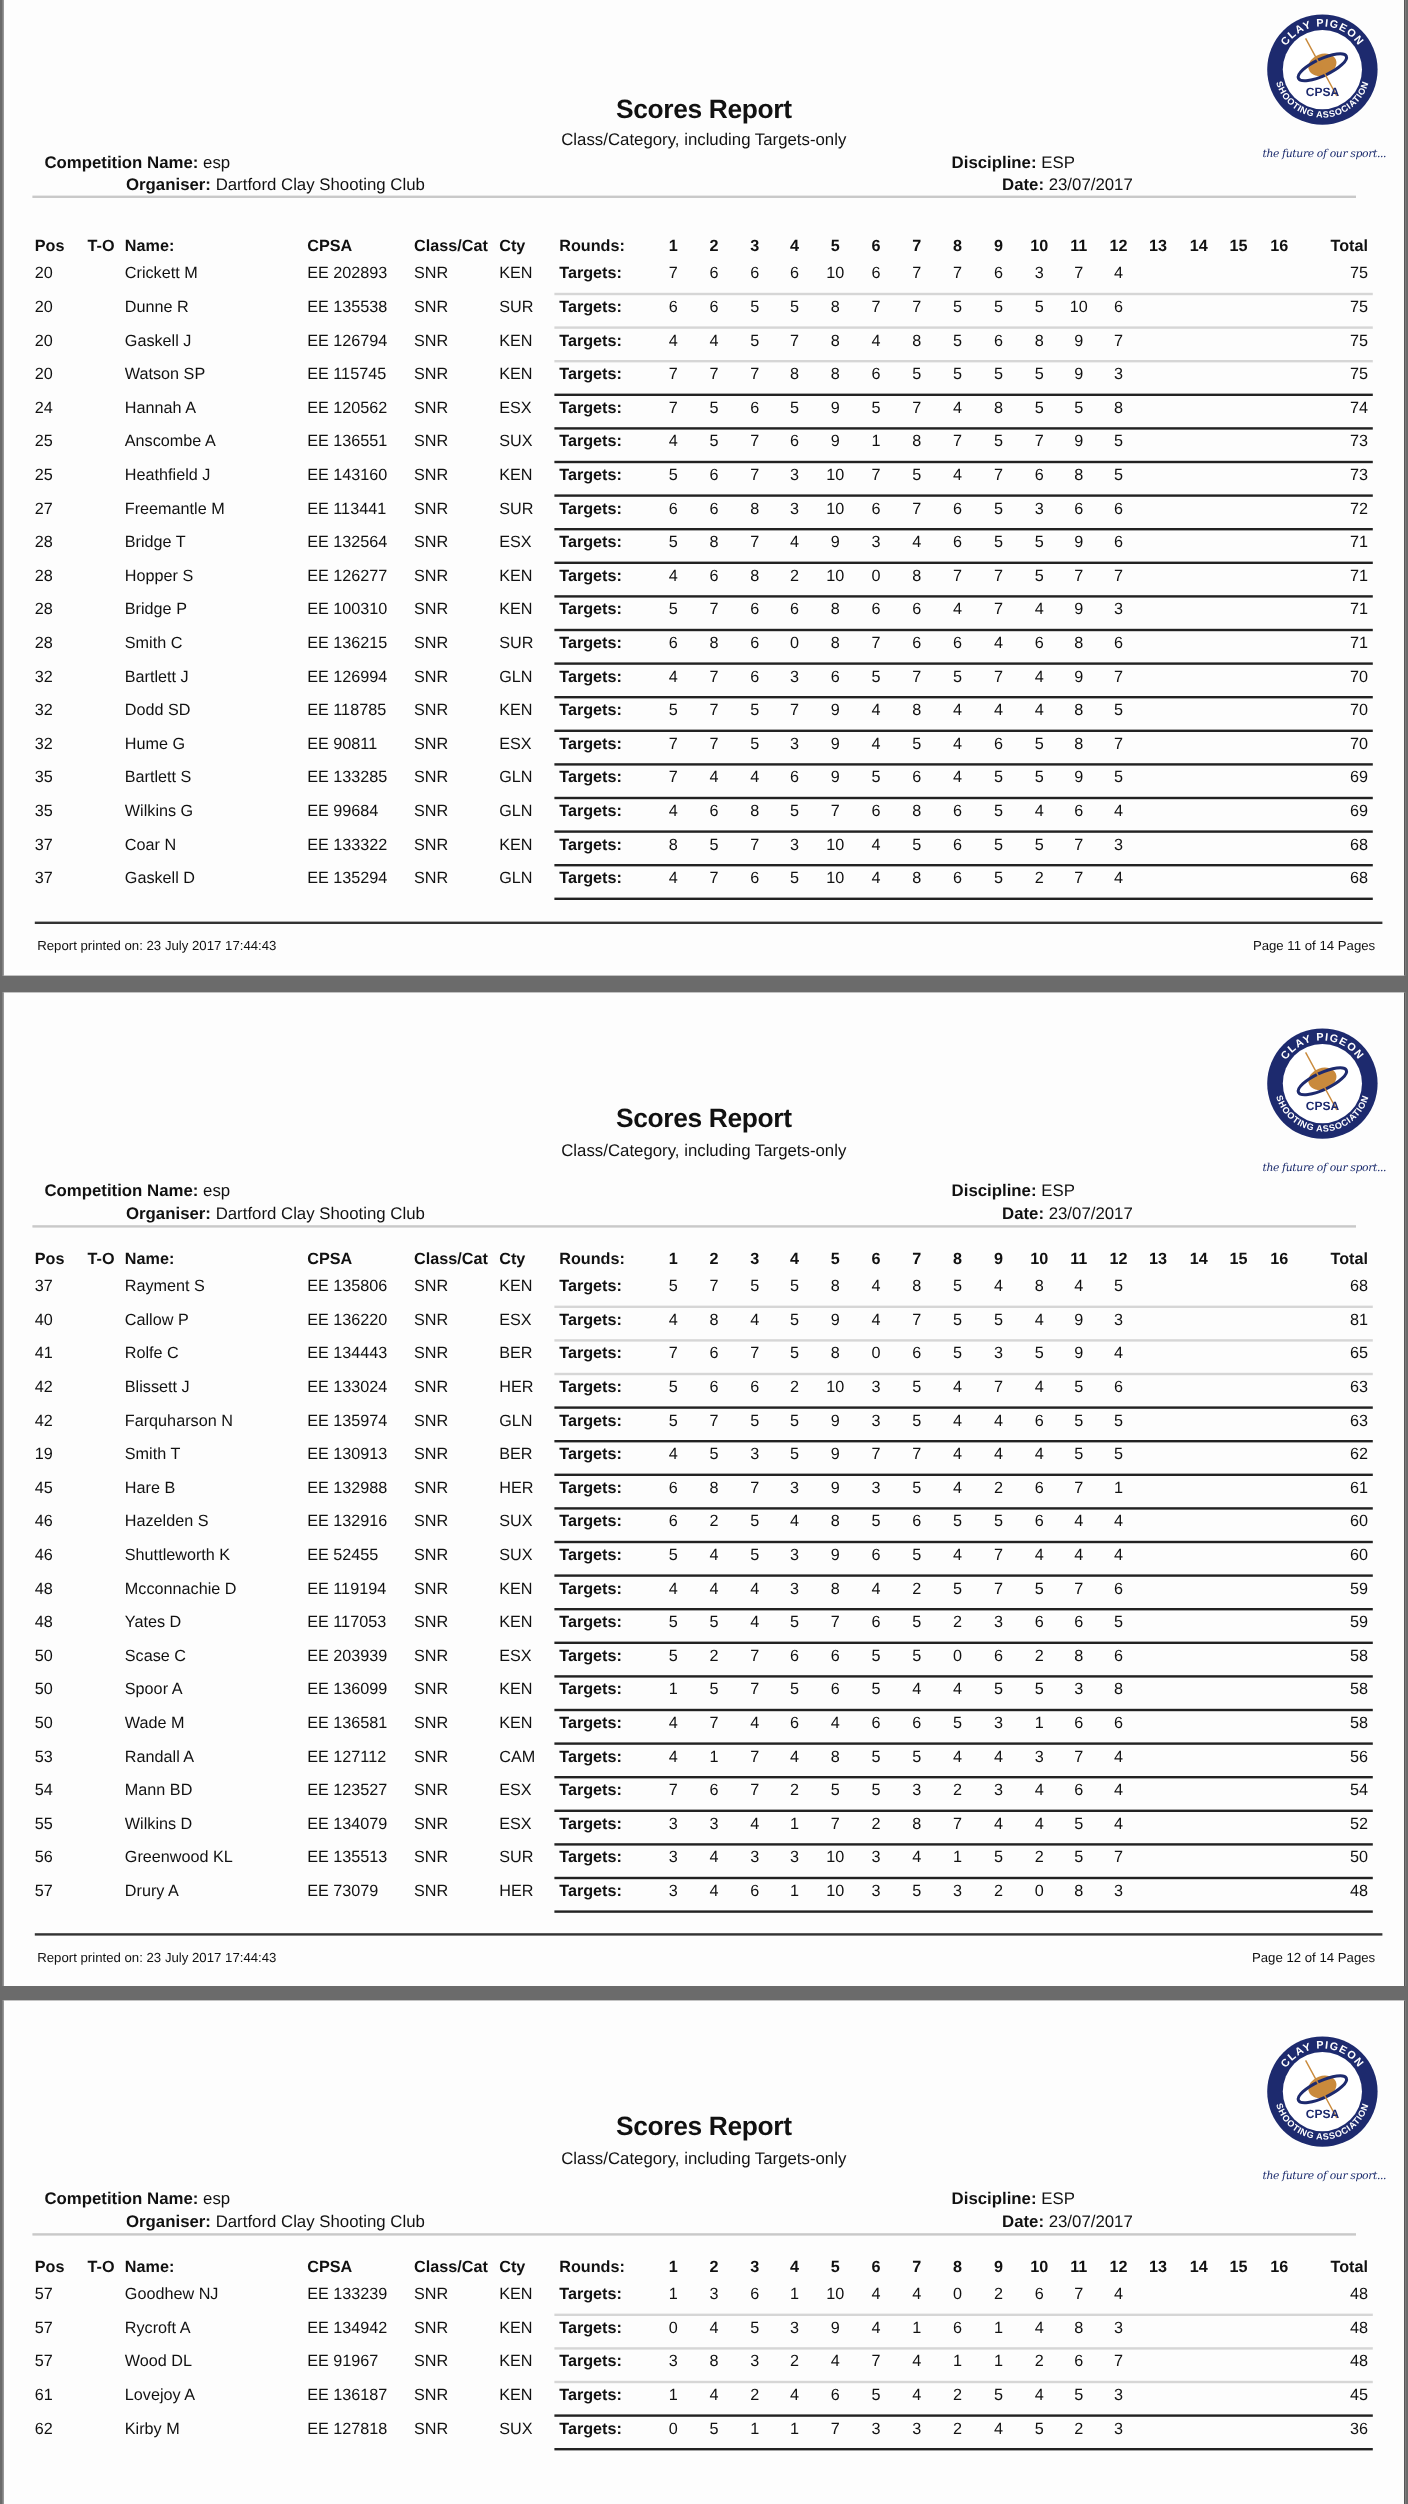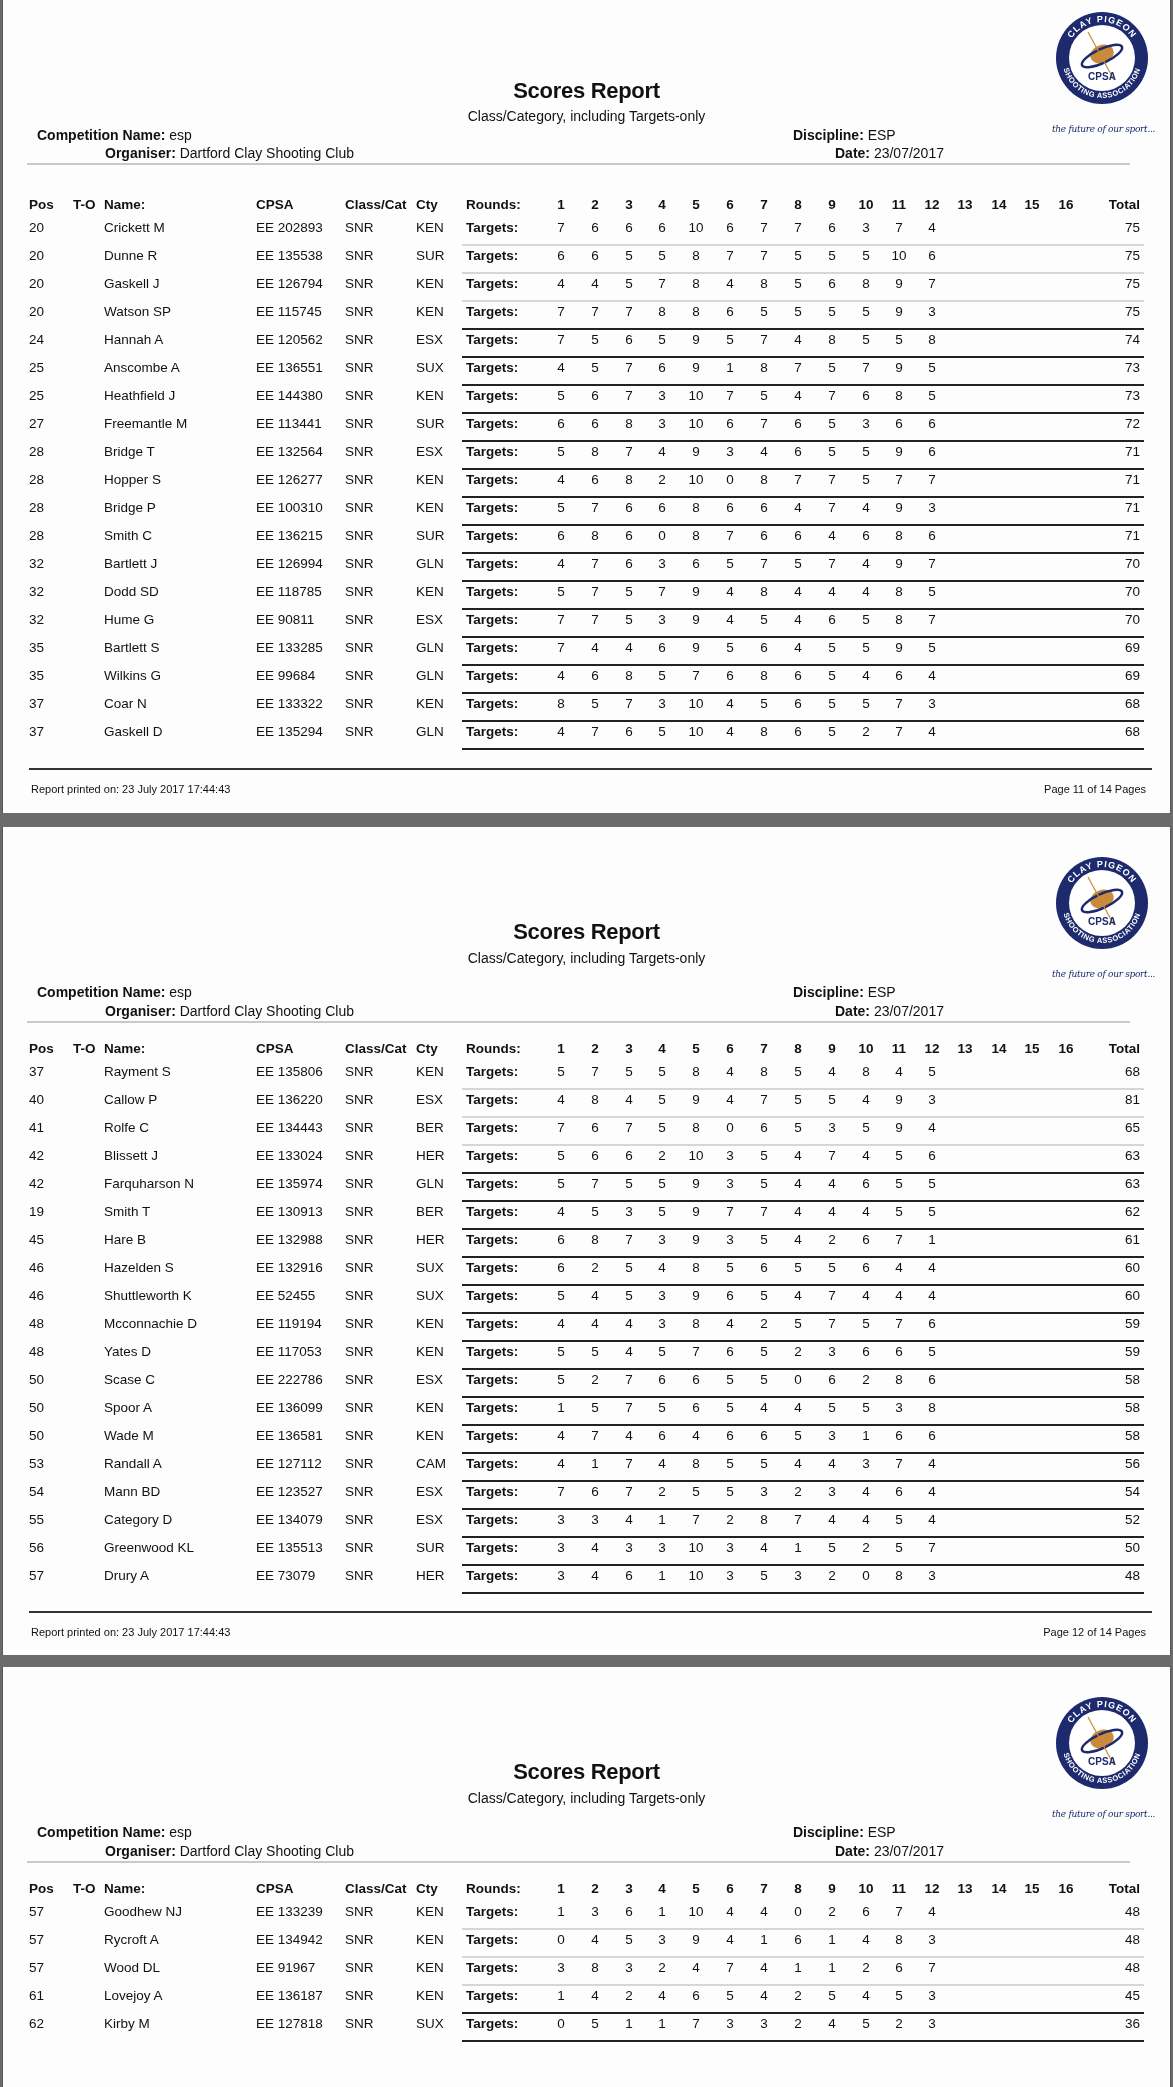--- a/index.html
+++ b/index.html
@@ -234,21 +234,21 @@
       <span class="n" style="left: 785px;">7</span>
       <span class="n" style="left: 819px;">5</span>
       <span class="n" style="left: 853px;">7</span>
       <span class="n" style="left: 886px;">9</span>
       <span class="n" style="left: 919px;">5</span>
       <div class="tline"></div>
     </div>
     <div class="row" style="top: 388px;">
       <span class="c-pos">25</span>
       <span class="c-name">Heathfield J</span>
-      <span class="c-cpsa">EE 144380</span>
+      <span class="c-cpsa">EE 143160</span>
       <span class="c-class">SNR</span>
       <span class="c-cty">KEN</span>
       <span class="c-tot">73</span>
       <span class="c-rnd lbl">Targets:</span>
       <span class="n" style="left: 548px;">5</span>
       <span class="n" style="left: 582px;">6</span>
       <span class="n" style="left: 616px;">7</span>
       <span class="n" style="left: 649px;">3</span>
       <span class="n" style="left: 683px;">10</span>
       <span class="n" style="left: 717px;">7</span>
@@ -823,21 +823,21 @@
       <span class="n" style="left: 785px;">2</span>
       <span class="n" style="left: 819px;">3</span>
       <span class="n" style="left: 853px;">6</span>
       <span class="n" style="left: 886px;">6</span>
       <span class="n" style="left: 919px;">5</span>
       <div class="tline"></div>
     </div>
     <div class="row" style="top: 545px;">
       <span class="c-pos">50</span>
       <span class="c-name">Scase C</span>
-      <span class="c-cpsa">EE 222786</span>
+      <span class="c-cpsa">EE 203939</span>
       <span class="c-class">SNR</span>
       <span class="c-cty">ESX</span>
       <span class="c-tot">58</span>
       <span class="c-rnd lbl">Targets:</span>
       <span class="n" style="left: 548px;">5</span>
       <span class="n" style="left: 582px;">2</span>
       <span class="n" style="left: 616px;">7</span>
       <span class="n" style="left: 649px;">6</span>
       <span class="n" style="left: 683px;">6</span>
       <span class="n" style="left: 717px;">5</span>
@@ -932,21 +932,21 @@
       <span class="n" style="left: 751px;">3</span>
       <span class="n" style="left: 785px;">2</span>
       <span class="n" style="left: 819px;">3</span>
       <span class="n" style="left: 853px;">4</span>
       <span class="n" style="left: 886px;">6</span>
       <span class="n" style="left: 919px;">4</span>
       <div class="tline"></div>
     </div>
     <div class="row" style="top: 685px;">
       <span class="c-pos">55</span>
-      <span class="c-name">Category D</span>
+      <span class="c-name">Wilkins D</span>
       <span class="c-cpsa">EE 134079</span>
       <span class="c-class">SNR</span>
       <span class="c-cty">ESX</span>
       <span class="c-tot">52</span>
       <span class="c-rnd lbl">Targets:</span>
       <span class="n" style="left: 548px;">3</span>
       <span class="n" style="left: 582px;">3</span>
       <span class="n" style="left: 616px;">4</span>
       <span class="n" style="left: 649px;">1</span>
       <span class="n" style="left: 683px;">7</span>

